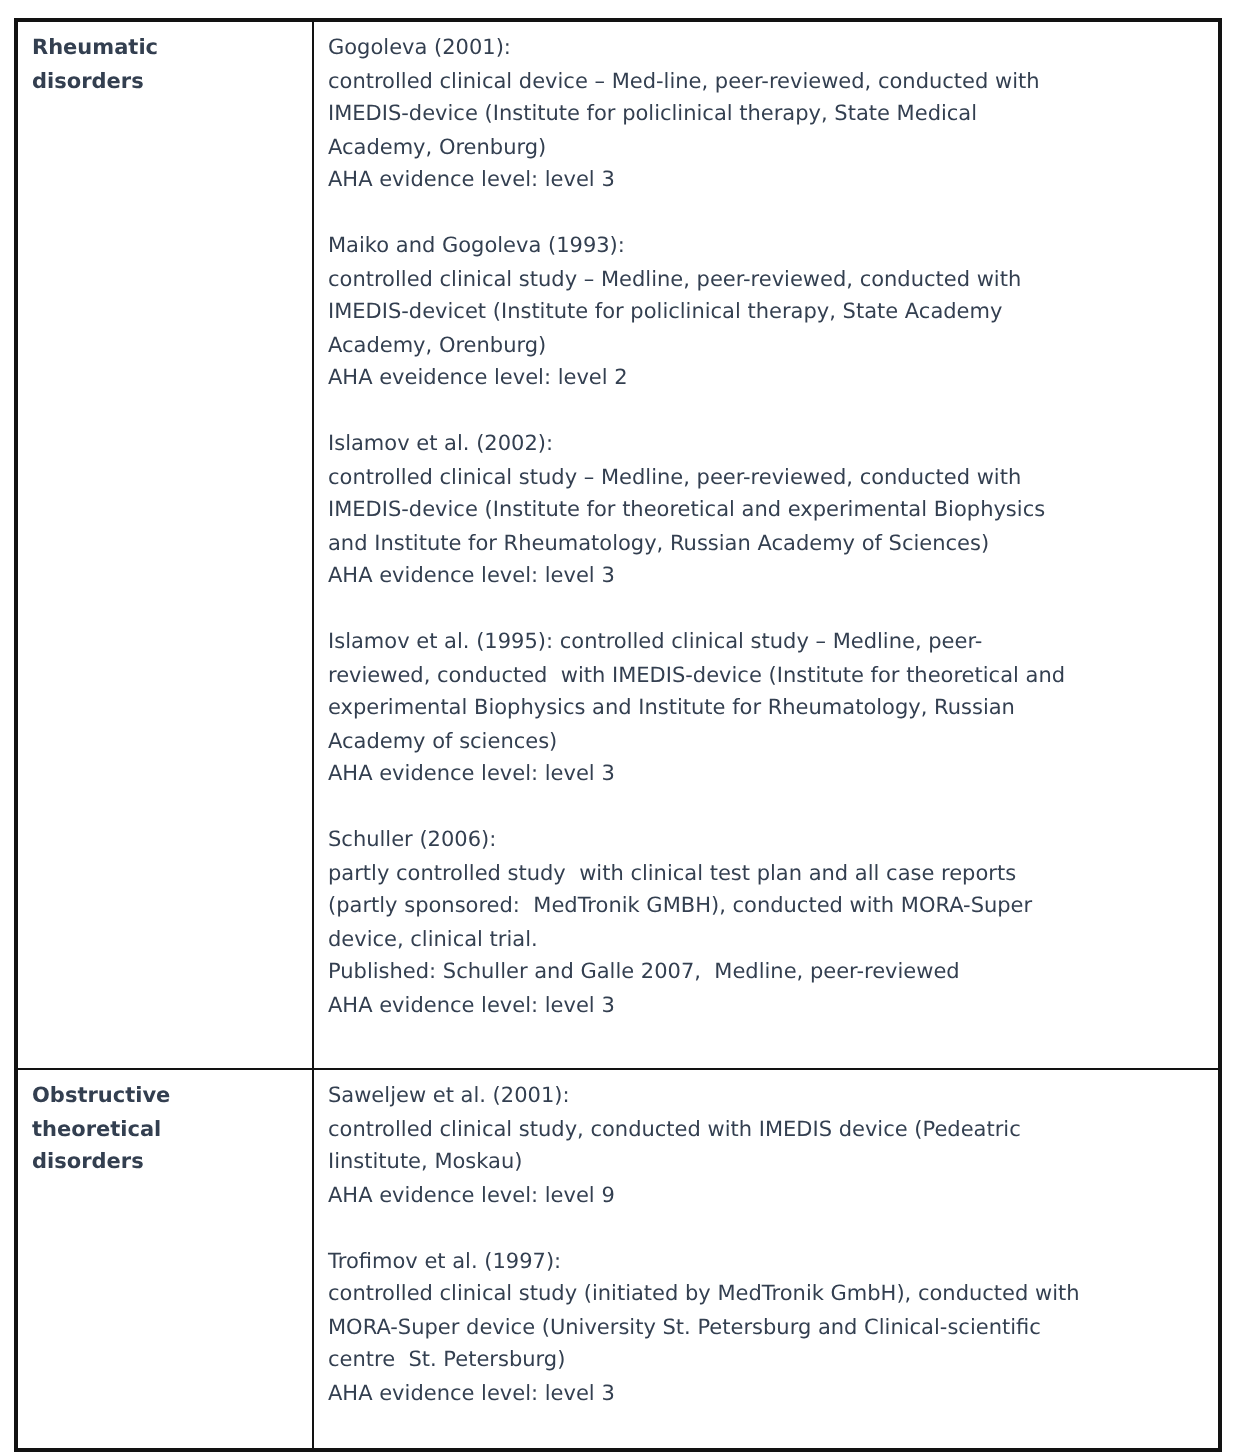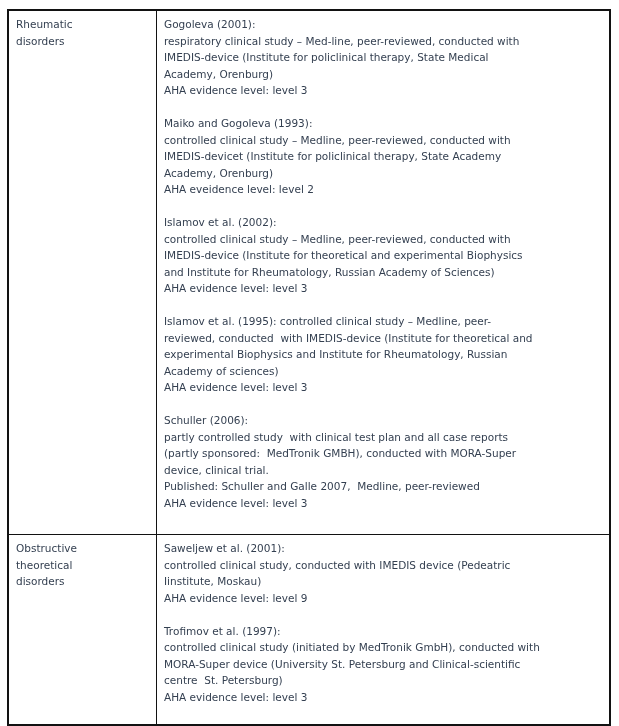--- a/index.html
+++ b/index.html
@@ -28,21 +28,21 @@
     vertical-align: top;
     padding: 5px 7px 4px 7px;
     font-size: 10.5px;
     line-height: 16.5px;
   }
   .evidence-table {
     border: 2px solid var(--border-color, #121212);
   }
   td.cat-cell {
     width: 133px;
-    font-weight: normal;
+    font-weight: bold;
   }
   td.content-cell {
     width: auto;
   }
   tr.row-0 td { height: 514px; }
   tr.row-1 td { height: 180px; }
   .line {
     white-space: pre;
   }
   .bold {
@@ -61,21 +61,21 @@
 <table class="evidence-table">
   <tbody>
       <tr class="row-0">
         <td class="cat-cell">
           <div class="line">Rheumatic</div>
           <div class="line">disorders</div>
         </td>
         <td class="content-cell">
           <div class="entry">
             <div class="line"><span class="bold">Gogoleva (2001):</span></div>
-            <div class="line">respiratory clinical study – Med-line, peer-reviewed, conducted with</div>
+            <div class="line">controlled clinical device – Med-line, peer-reviewed, conducted with</div>
             <div class="line">IMEDIS-device (Institute for policlinical therapy, State Medical</div>
             <div class="line">Academy, Orenburg)</div>
             <div class="line">AHA evidence level: level 3</div>
           </div>
           <div class="entry">
             <div class="line"><span class="bold">Maiko and Gogoleva (1993):</span></div>
             <div class="line">controlled clinical study – Medline, peer-reviewed, conducted with</div>
             <div class="line">IMEDIS-devicet (Institute for policlinical therapy, State Academy</div>
             <div class="line">Academy, Orenburg)</div>
             <div class="line">AHA eveidence level: level 2</div>

